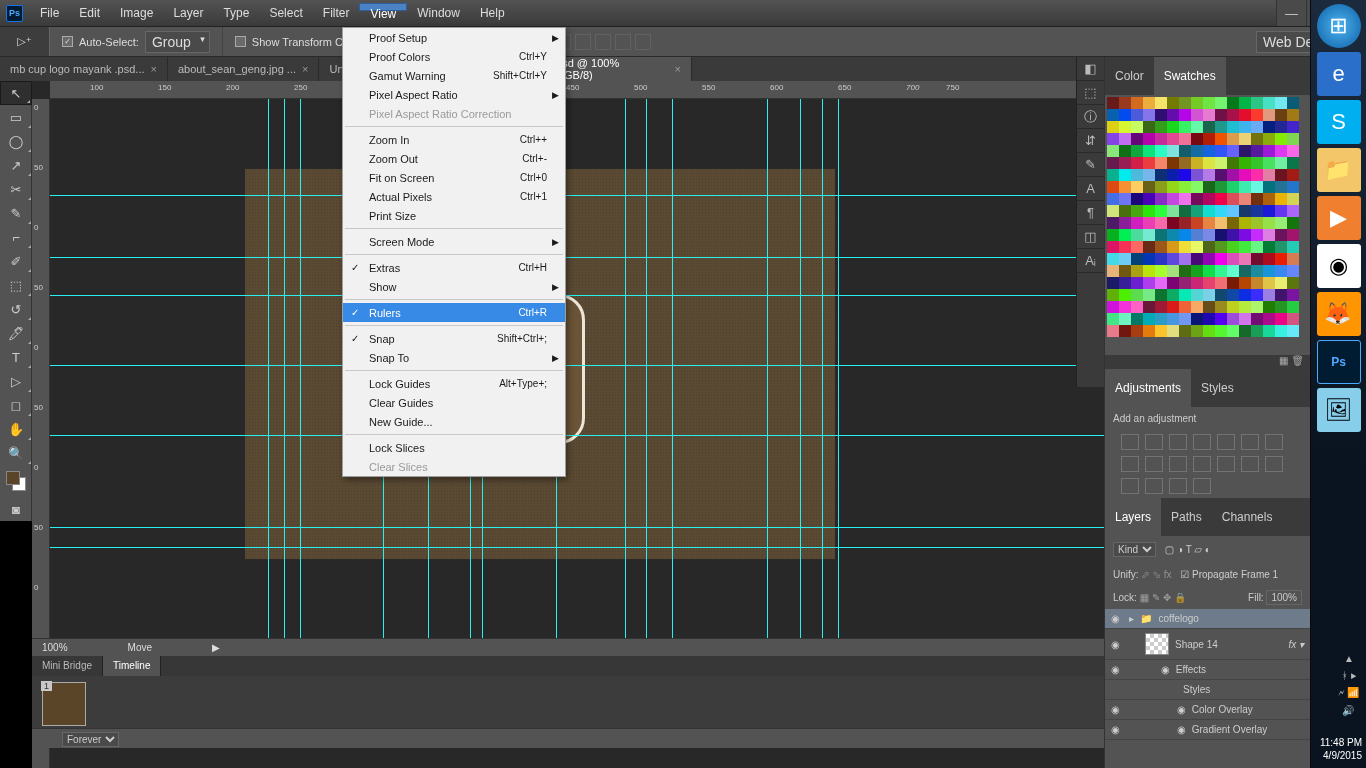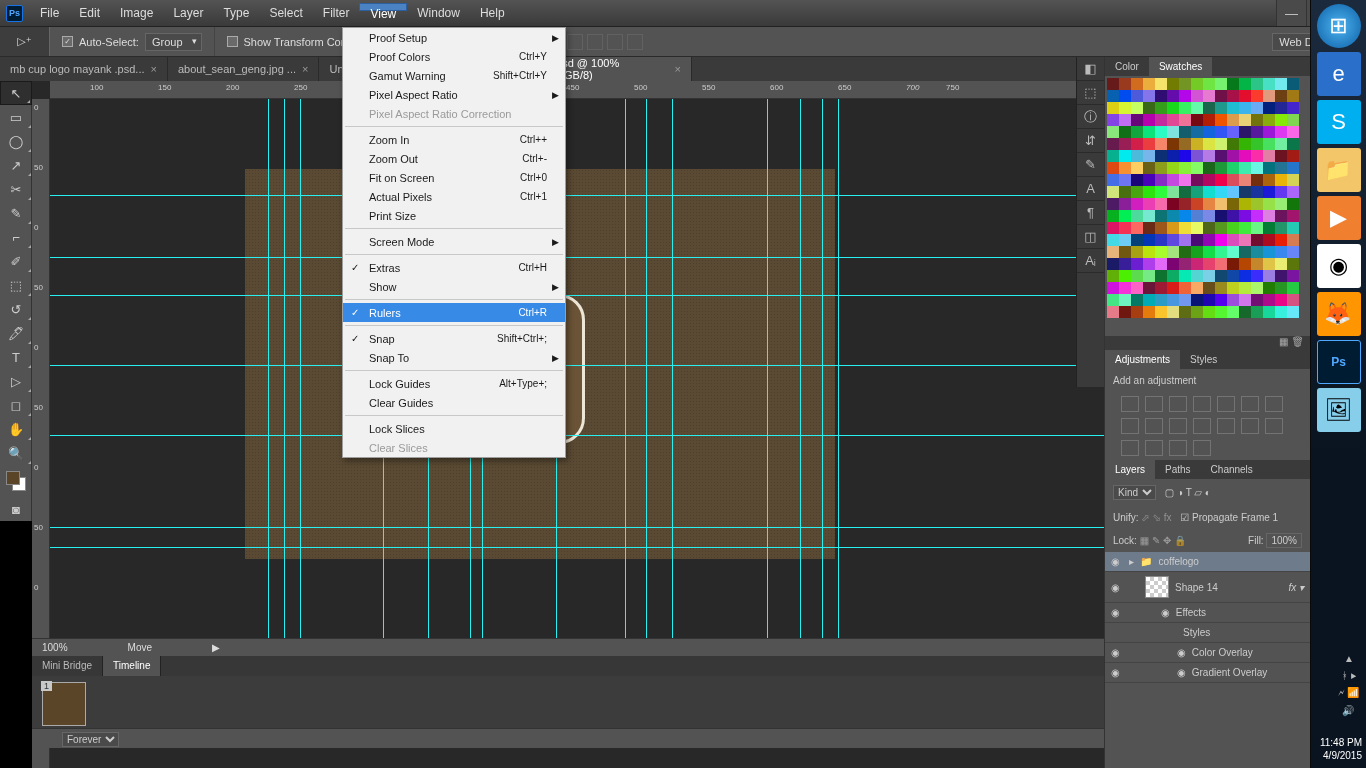--- a/index.html
+++ b/index.html
@@ -17,21 +17,21 @@
 
 .menubar{height:0;position:absolute;left:30px;top:3px;display:flex;color:#ddd;font-size:12px;z-index:5;}
 .menu-item{padding:3px 10px;cursor:default;}
 .menu-item.open{background:#4a82c4;color:#fff;border:1px solid #2d5f9e;}
 
 
 .optbar{height:30px;background:#535353;display:flex;align-items:center;border-bottom:1px solid #2a2a2a;color:#ddd;font-size:11px;}
 .optbar-arrow{background:#3d3d3d;height:100%;width:50px;display:flex;align-items:center;justify-content:center;border-right:1px solid #666;}
 .opt-group{display:flex;align-items:center;gap:6px;padding:0 12px;border-right:1px solid #444;height:100%;}
 .opt-cb{width:11px;height:11px;border:1px solid #aaa;background:#6a6a6a;display:flex;align-items:center;justify-content:center;font-size:8px;}
-.opt-select{background:#4a4a4a;border:1px solid #666;padding:2px 18px 2px 6px;position:relative;color:#ddd;font-size:11px;}
+.opt-select{background:#4a4a4a;border:1px solid #666;padding:2px 18px 2px 6px;position:relative;color:#ddd;font-size:14px;}
 .opt-select::after{content:"▾";position:absolute;right:4px;top:2px;font-size:9px;}
 .align-icons{display:flex;gap:4px;padding:0 10px;}
 .ai{width:16px;height:16px;border:1px solid #777;opacity:.4;}
 .right-opt{margin-left:auto;padding-right:8px;}
 
 
 .tabbar{height:24px;background:#3a3a3a;display:flex;color:#bbb;font-size:11px;}
 .tab{padding:4px 10px;border-right:1px solid #2a2a2a;display:flex;align-items:center;gap:6px;max-width:200px;}
 .tab.active{background:#535353;color:#fff;}
 .tab-close{color:#999;font-size:11px;}
@@ -67,21 +67,21 @@
 .tl-thumb::before{content:"1";position:absolute;top:-2px;left:-2px;background:#c8c8c8;color:#333;font-size:9px;padding:0 3px;}
 .tl-sec{position:absolute;left:10px;top:54px;font-size:9px;color:#ccc;background:#4a4a4a;padding:2px 4px;border:1px solid #666;}
 .tl-bottom{position:absolute;left:0;right:0;bottom:0;height:20px;background:#535353;border-top:1px solid #333;}
 .tl-bottom select{background:#4a4a4a;color:#ccc;font-size:10px;margin:2px 30px;border:1px solid #666;}
 
 
 .rightcol{position:absolute;right:56px;top:57px;width:206px;bottom:0;background:#535353;border-left:1px solid #333;color:#ccc;font-size:10px;}
 .iconcol{position:absolute;right:262px;top:57px;width:28px;background:#3a3a3a;border-left:1px solid #222;height:330px;}
 .iconcol div{height:24px;display:flex;align-items:center;justify-content:center;color:#bbb;font-size:13px;border-bottom:1px solid #2a2a2a;}
 .panel-tabs{display:flex;background:#3a3a3a;}
-.panel-tabs span{padding:4px 10px;font-size:10px;}
+.panel-tabs span{padding:12px 10px;font-size:12px;}
 .panel-tabs span.act{background:#535353;color:#fff;}
 .swatches{display:flex;flex-wrap:wrap;padding:2px;background:#535353;height:260px;align-content:flex-start;}
 .swatch{width:12px;height:12px;}
 .panel-body{padding:6px 8px;}
 .adj-label{padding:6px 8px;color:#ccc;}
 .adj-icons{display:flex;flex-wrap:wrap;gap:6px;padding:4px 16px;}
 .adj-icons div{width:18px;height:16px;border:1px solid #888;opacity:.6;}
 .layer-controls select,.layer-controls input{background:#4a4a4a;color:#ccc;border:1px solid #666;font-size:10px;}
 .layer-row{display:flex;align-items:center;padding:4px 6px;border-bottom:1px solid #444;gap:6px;}
 .layer-row.sel{background:#6e7b8b;}
@@ -811,20 +811,23 @@
       <span class="dd-arr">▶</span>
     </div>
     <div class="dd-sep"></div>
     <div class="dd-row">
       <span>Lock Guides</span>
       <span class="dd-sc">Alt+Type+;</span>
     </div>
     <div class="dd-row">
       <span>Clear Guides</span>
     </div>
+    <div class="dd-row">
+      <span>New Guide...</span>
+    </div>
     <div class="dd-sep"></div>
     <div class="dd-row">
       <span>Lock Slices</span>
     </div>
     <div class="dd-row dis">
       <span>Clear Slices</span>
     </div>
   </div>
 
 </body></html>

